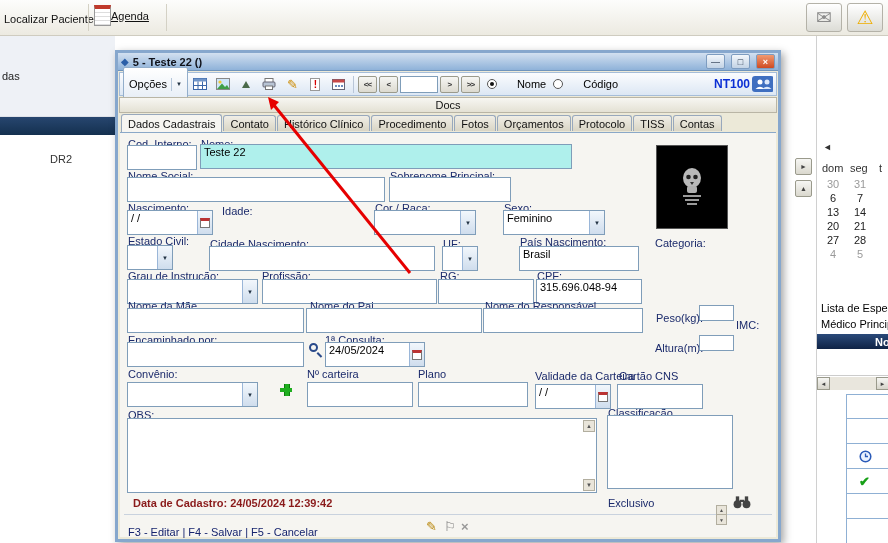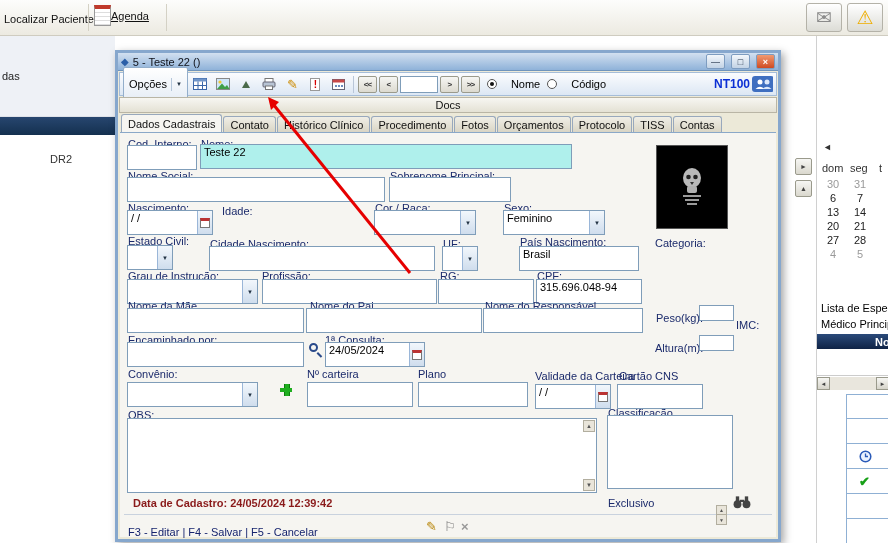--- a/index.html
+++ b/index.html
@@ -41,46 +41,46 @@
 .hs-track{flex:1}
 .side-rows{position:absolute;left:29px;top:358px;width:43px}
 .side-row{width:43px;height:25px;background:#fff;border:1px solid #8fb0d4;border-top:none;display:flex;align-items:center;padding-left:12px}
 .side-row:first-child{border-top:1px solid #8fb0d4}
 .check-glyph{color:#18a018;font-weight:bold;font-size:13px}
 
 
 .dialog{position:absolute;left:115px;top:50px;width:666px;height:492px;background:#ece9d8;border:3px solid #86a7cd;box-shadow:3px 3px 8px rgba(0,0,0,.35)}
 .titlebar{position:absolute;left:0;top:0;right:0;height:18px;background:linear-gradient(#d2e0f0,#8fb2d9);border-bottom:1px solid #6f94bc;display:flex;align-items:center;padding:0 3px;gap:4px}
 .title-dia{color:#2b5fa8;font-size:10px}
-.title-txt{font-weight:normal;color:#10121a;flex:1;white-space:nowrap;overflow:hidden}
+.title-txt{font-weight:bold;color:#10121a;flex:1;white-space:nowrap;overflow:hidden}
 .winbtn{width:19px;height:15px;border:1px solid #7d9cc0;border-radius:2px;background:linear-gradient(#f3f7fb,#c3d3e5);font-size:9px;color:#23344a;display:flex;align-items:center;justify-content:center;margin-left:2px}
 .winbtn.close{background:linear-gradient(#f09a72,#cf4a22);color:#fff;font-weight:bold}
 
 .dlg-toolbar{position:absolute;left:1px;right:1px;top:19px;height:24px;background:linear-gradient(#fbfcfe,#dce7f4);border:1px solid #a5bdd9;display:flex;align-items:center;gap:2px;padding:0 3px}
 .btn-opcoes{height:19px;display:flex;align-items:center;gap:4px;padding:16px 5px;background:linear-gradient(#ffffff,#e6edf6);border:1px solid #93aecb;border-radius:2px}
 .opc-sep{width:1px;height:13px;background:#b5c6da}
 .dd-glyph{font-size:6px;color:#234}
 .tbtn{width:21px;height:19px;display:flex;align-items:center;justify-content:center}
 .tsep{width:1px;height:17px;background:#b9c6d8;margin:0 2px}
 .navbtn{width:19px;height:17px;background:linear-gradient(#f6f6f3,#dcdad0);border:1px solid #9a9a8c;border-radius:2px;font-size:8px;font-weight:bold;color:#333;display:flex;align-items:center;justify-content:center;letter-spacing:-1px}
 .nav-input{width:38px;height:17px;background:#fff;border:1px solid #7f9db9}
-.radio{display:flex;align-items:center;gap:14px;margin-left:5px;color:#000}
+.radio{display:flex;align-items:center;gap:20px;margin-left:5px;color:#000}
 .rdot{width:10px;height:10px;border:1px solid #555;border-radius:50%;background:#fff;position:relative}
 .rdot.sel::after{content:"";position:absolute;left:2px;top:2px;width:4px;height:4px;border-radius:50%;background:#111}
 .nt{margin-left:auto;color:#0b2fd4;font-weight:bold;font-size:12px}
 .pencil-glyph{font-size:13px;color:#cc8a00}
 .alert-page{width:10px;height:13px;background:#fff;border:1px solid #999;display:flex;align-items:center;justify-content:center}
 .alert-glyph{color:#d40000;font-weight:bold;font-size:10px}
 .tri-ico{width:0;height:0;border-left:4px solid transparent;border-right:4px solid transparent;border-bottom:7px solid #4a6a4a}
 
 .sections{position:absolute;left:1px;right:1px;top:44px;height:16px;display:flex}
 .section{flex:1;display:flex;align-items:center;justify-content:center;background:linear-gradient(#f7f6f2,#e4e1d4);border:1px solid #b9b5a5;border-left:none;color:#111}
 .section:first-child{border-left:1px solid #b9b5a5}
 
-.tabs{position:absolute;left:1px;right:1px;top:61px;height:18px;display:flex;align-items:flex-end;padding-left:2px}
+.tabs{position:absolute;left:1px;right:1px;top:61px;height:18px;display:flex;align-items:center;padding-left:2px}
 .tab{height:16px;padding:0 6px;display:flex;align-items:center;background:linear-gradient(#f0eee6,#d9d5c5);border:1px solid #98a8bc;border-bottom:none;border-radius:3px 3px 0 0;margin-right:1px;white-space:nowrap;color:#111}
 .tab.active{height:18px;background:#f6f5f1;position:relative;z-index:2}
 
 .form{position:absolute;left:2px;right:2px;top:79px;bottom:2px;background:#f6f5f1;border-top:1px solid #8aa8c8}
 .lbl{position:absolute;color:#1b2a6b;white-space:nowrap}
 .fld{position:absolute;height:25px;background:#fff;border:1px solid #7f9db9;padding:1px 3px;overflow:hidden;white-space:nowrap;color:#000}
 .fld.combo,.fld.datef{padding-right:17px}
 .dd{position:absolute;right:0;top:0;bottom:0;width:15px;background:linear-gradient(#f2f7fc,#cfdded);border-left:1px solid #9ab6d8;display:flex;align-items:center;justify-content:center;font-size:6px;color:#234}
 .cal-ico{width:10px;height:10px;background:#fff;border:1px solid #777;border-top:3px solid #b33}
 .magnifier{position:absolute;width:9px;height:9px;border:2px solid #2a4a8a;border-radius:50%}

